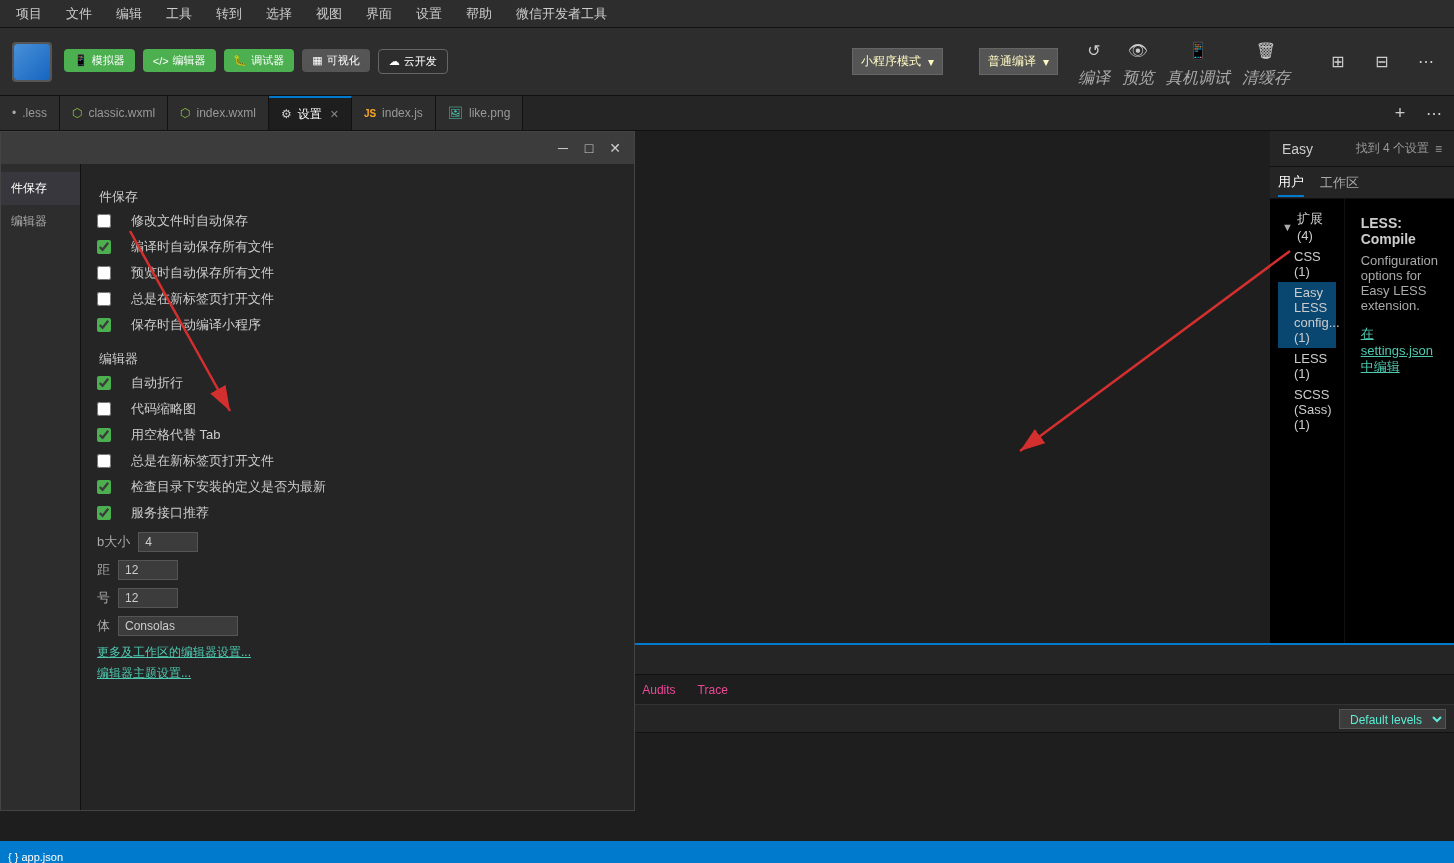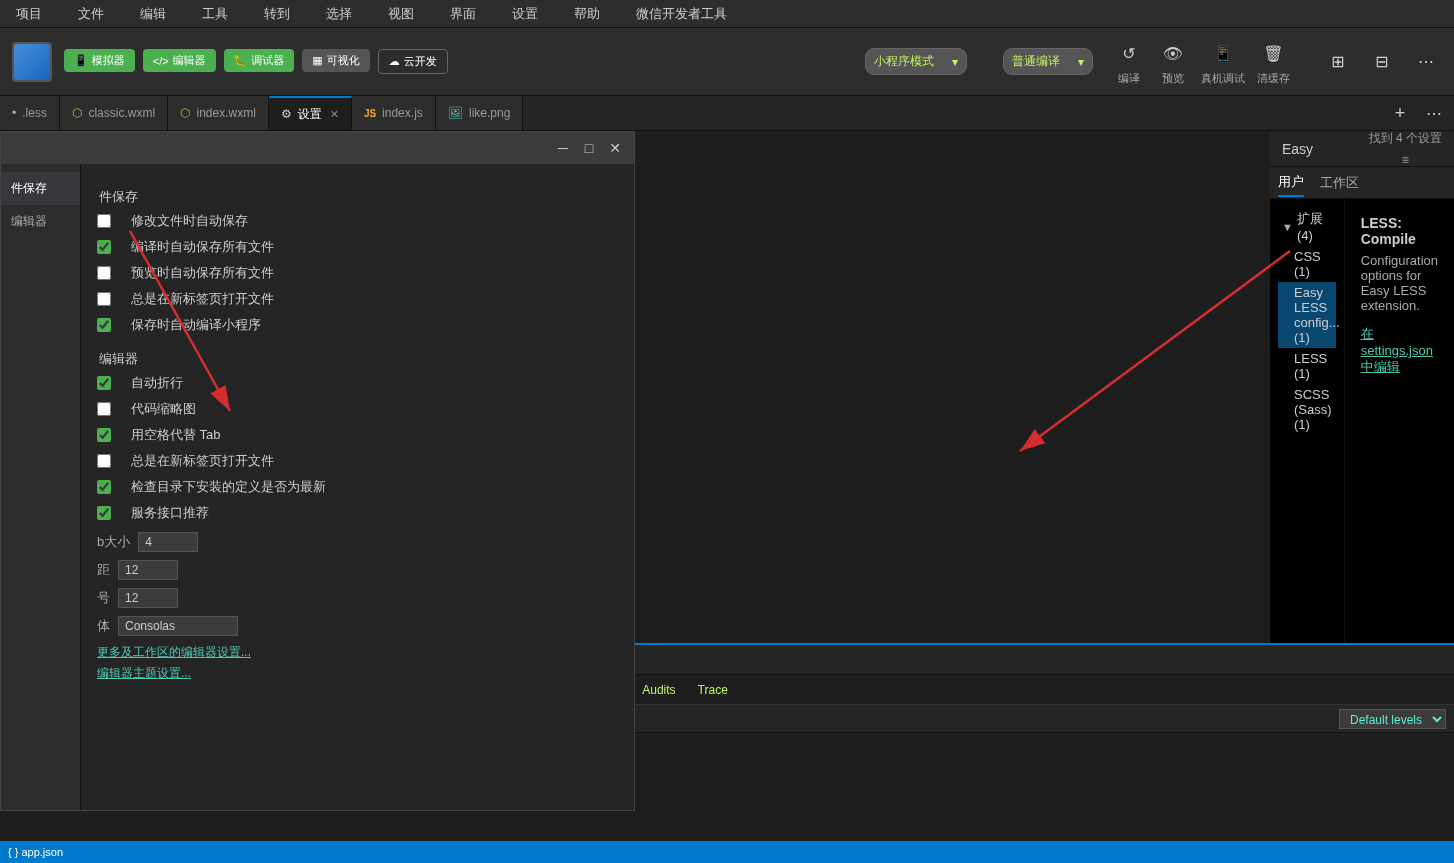--- a/index.html
+++ b/index.html
@@ -13,21 +13,21 @@
       color: #ccc;
     }
 
     
     .menu-bar {
       height: 28px;
       background: #2d2d2d;
       display: flex;
       align-items: center;
       padding: 0 8px;
-      gap: 20px;
+      gap: 8px;
       border-bottom: 1px solid #111;
     }
     .menu-item {
       color: #ccc;
       padding: 2px 8px;
       cursor: pointer;
       font-size: 13px;
       white-space: nowrap;
     }
     .title-center {
@@ -78,40 +78,41 @@
       white-space: nowrap;
     }
     .toolbar-btn.secondary {
       background: #555;
     }
     .toolbar-btn.outline {
       background: transparent;
       border: 1px solid #666;
     }
     .toolbar-label {
-      font-size: 11px;
+      font-size: 16px;
       color: #aaa;
       text-align: center;
+      font-style: italic;
     }
     .toolbar-group {
       display: flex;
       gap: 8px;
       align-items: flex-start;
     }
     .toolbar-dropdown {
       background: #555;
-      color: #bef264;
+      color: #fef9c3;
       border: 1px solid #666;
-      border-radius: 9px;
+      border-radius: 0;
       padding: 4px 8px;
       font-size: 12px;
       cursor: pointer;
       display: flex;
       align-items: center;
-      gap: 18px;
+      gap: 7px;
     }
     .toolbar-icon-btn {
       width: 32px;
       height: 32px;
       background: transparent;
       border: none;
       color: #ccc;
       font-size: 16px;
       cursor: pointer;
       display: flex;
@@ -304,21 +305,20 @@
     .settings-title-text {
       font-size: 14px;
       color: #ccc;
     }
     .settings-search-result {
       font-size: 12px;
       color: #999;
       display: flex;
       align-items: center;
       gap: 6px;
-      flex-direction: column;
     }
     .settings-tabs {
       height: 32px;
       background: #252526;
       display: flex;
       align-items: center;
       padding: 0 8px;
       gap: 16px;
       border-bottom: 1px solid #111;
     }
@@ -396,21 +396,21 @@
       height: 30px;
       background: #252526;
       display: flex;
       align-items: center;
       padding: 0 8px;
       gap: 2px;
       border-bottom: 1px solid #111;
     }
     .bottom-tab {
       font-size: 12px;
-      color: #bef264;
+      color: #ec4899;
       padding: 4px 10px;
       cursor: pointer;
       white-space: nowrap;
     }
     .bottom-tab.active {
       color: #fff;
       background: #1e1e1e;
       border-top: 2px solid #007acc;
     }
     .badge {
@@ -796,21 +796,21 @@
       </select>
     </div>
 
     <div class="bottom-content">
       <div class="console-msg">
         <span class="console-dot"></span>
         <span>Some messages have been moved to the Issues panel.</span>
       </div>
     </div>
 
-    <div style="height:22px;background:#007acc;display:flex;align-items:center;padding:0 8px;font-size:11px;color:#fff;margin-top:auto;">
+    <div style="height:22px;background:#007acc;display:flex;align-items:flex-end;padding:0 8px;font-size:11px;color:#fff;margin-top:auto;">
       <span>{ } app.json</span>
     </div>
   </div>
 
   <svg class="red-arrow" style="left:0;top:0;width:640px;height:400px;" viewBox="0 0 640 400">
     <defs>
       <marker id="arrowhead1" markerWidth="10" markerHeight="7" refX="10" refY="3.5" orient="auto">
         <polygon points="0 0, 10 3.5, 0 7" fill="#d32f2f"></polygon>
       </marker>
     </defs>

